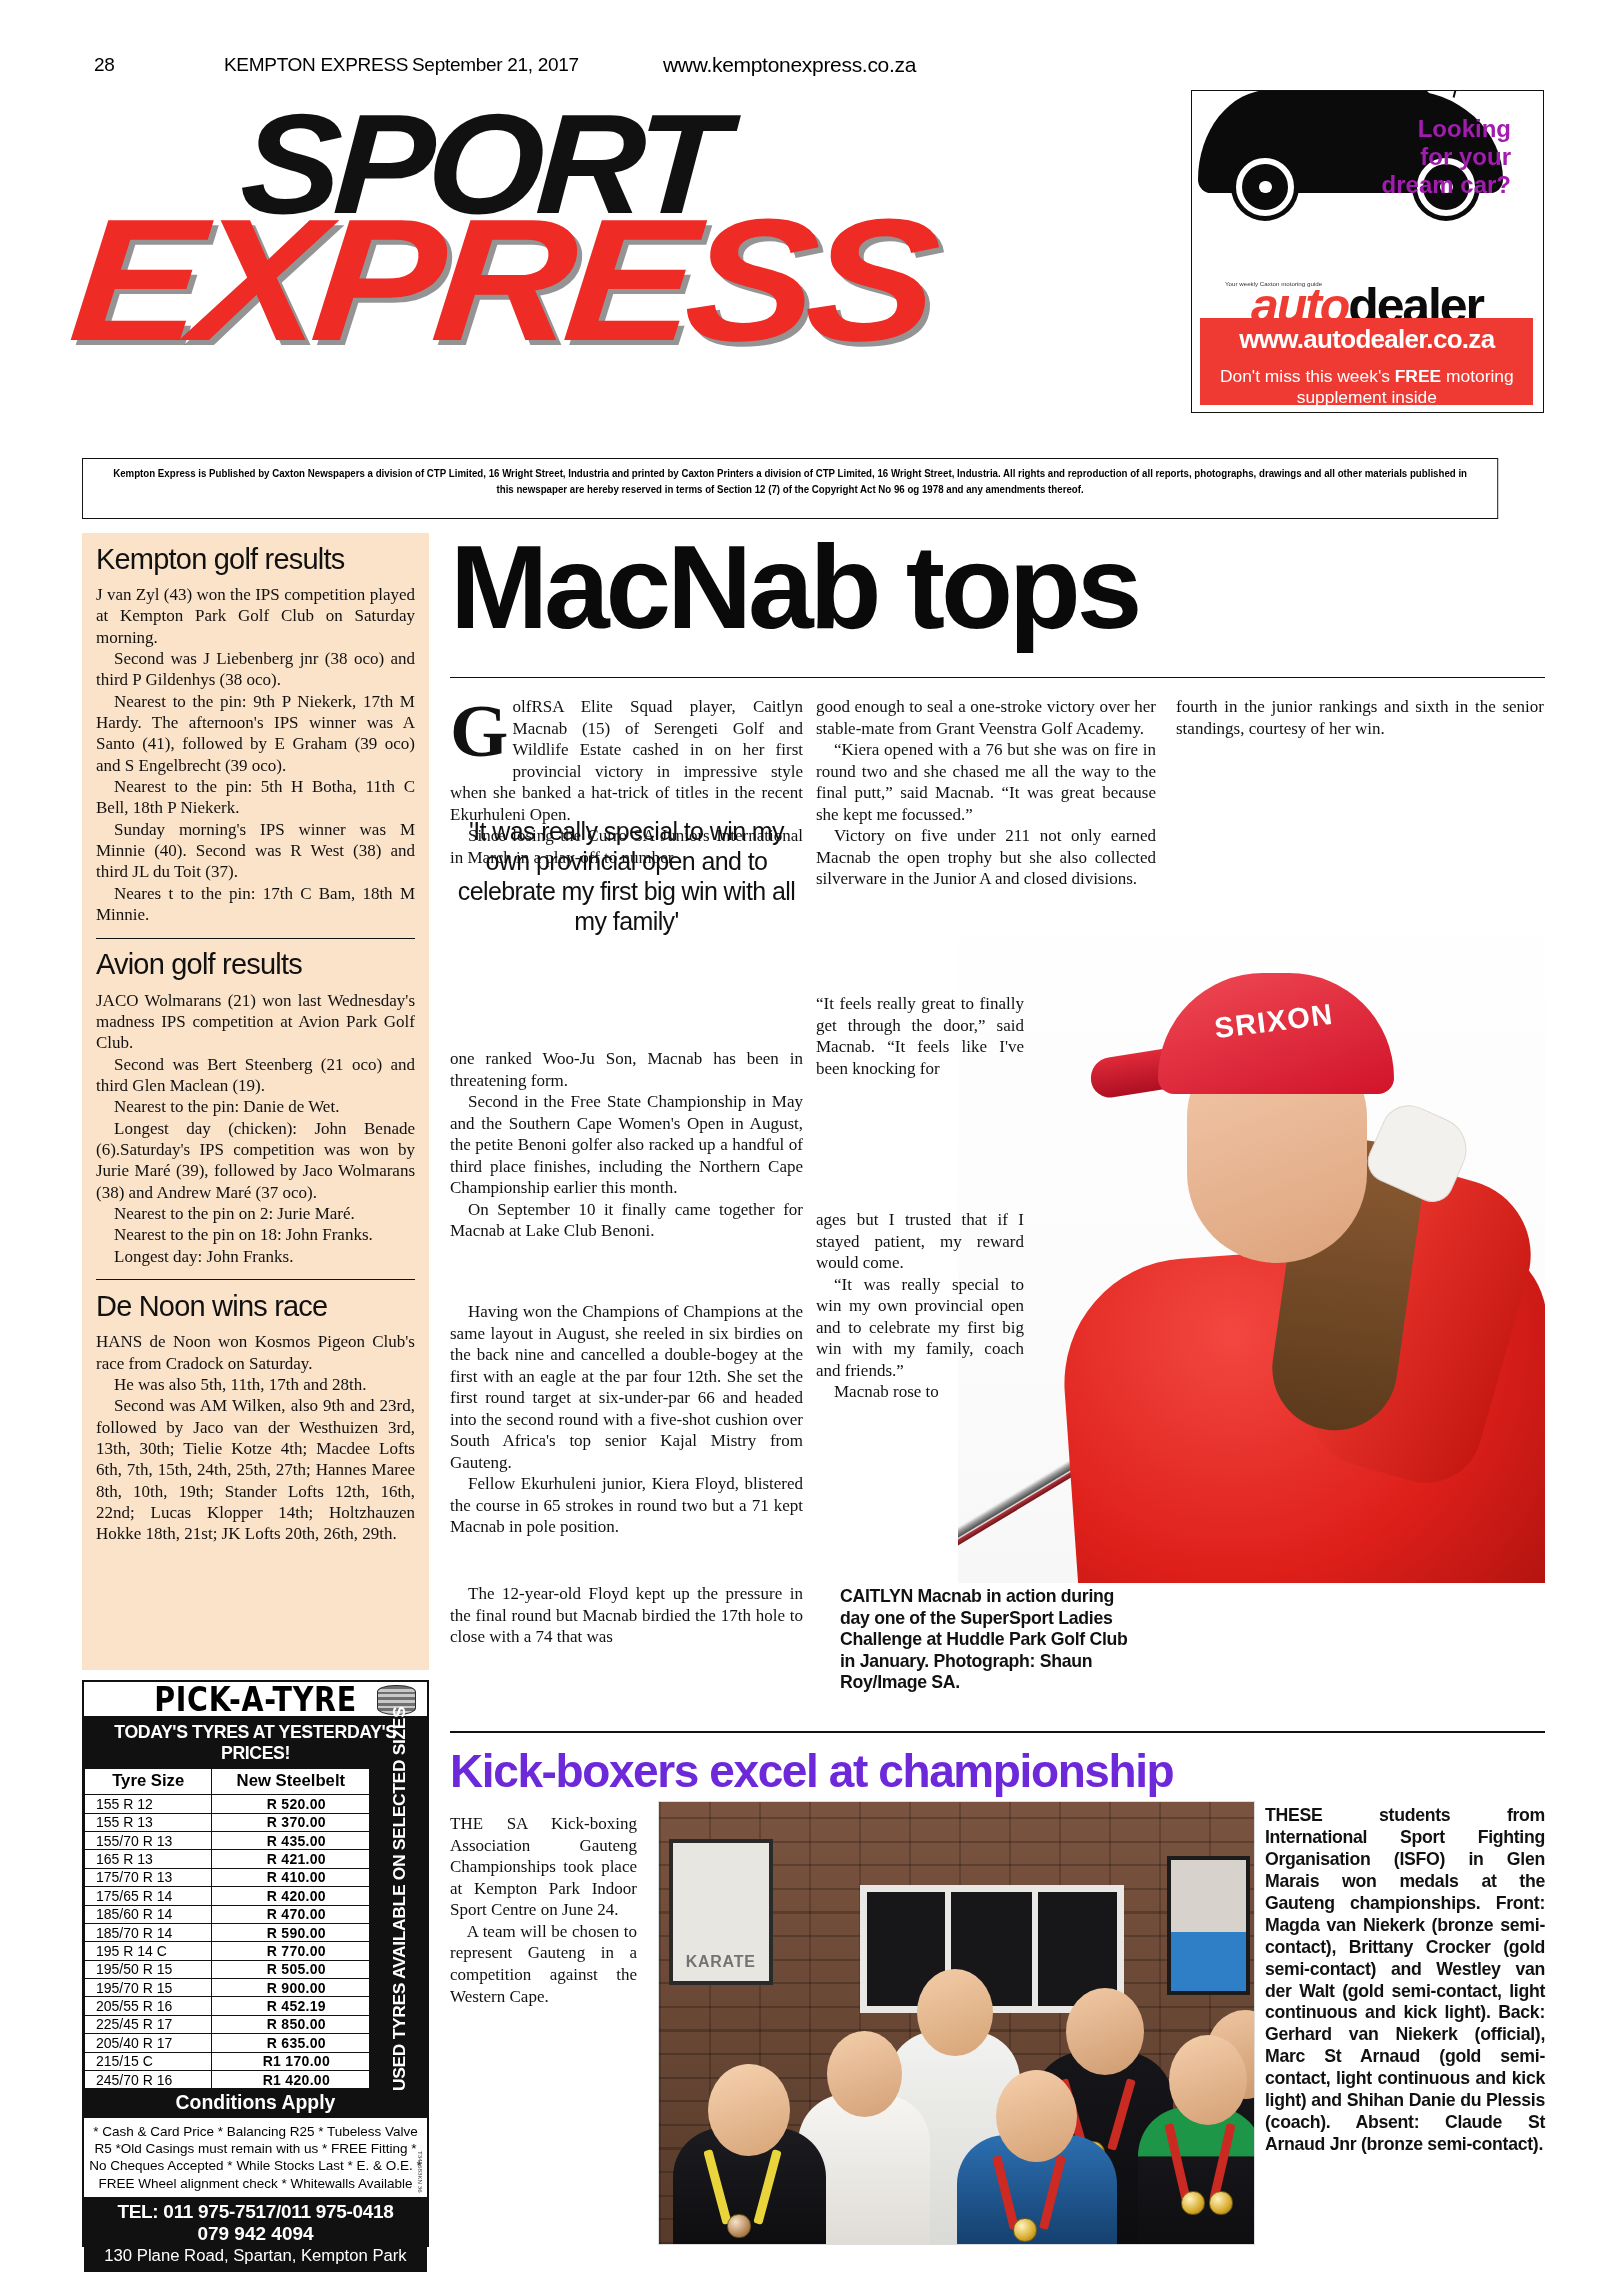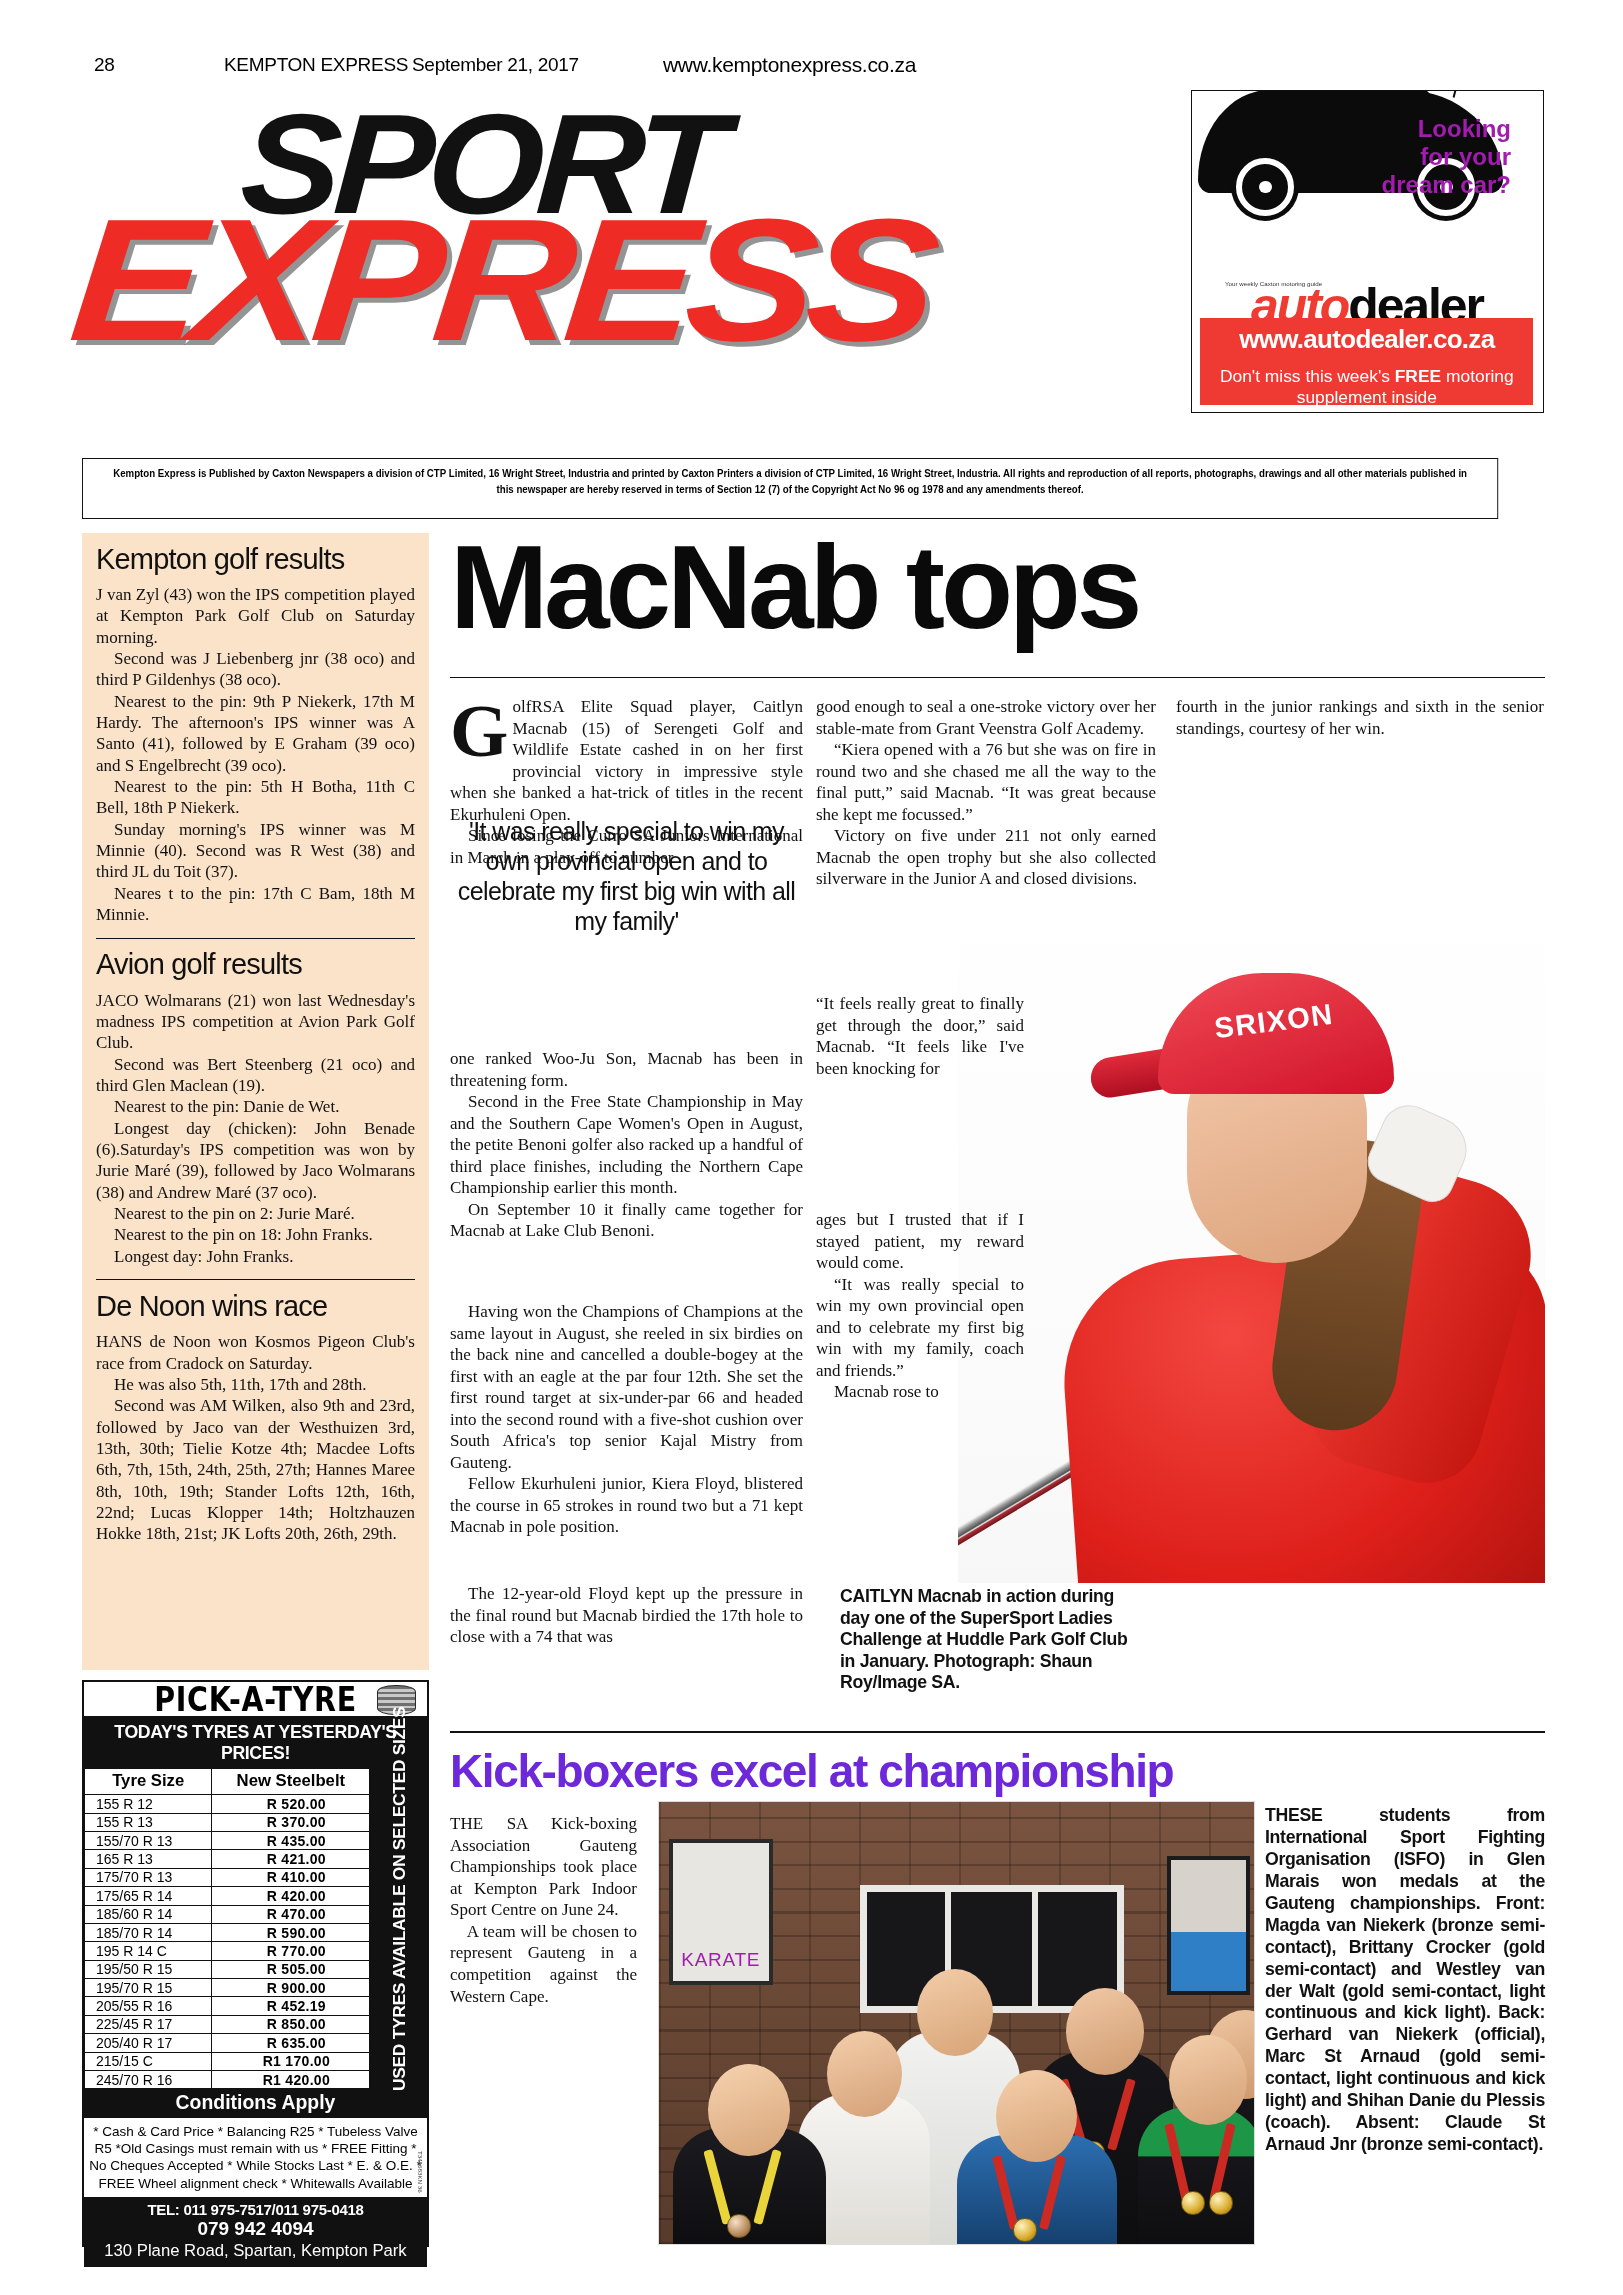--- a/index.html
+++ b/index.html
@@ -178,21 +178,21 @@
     text-align: center; font-size: 13.5px; line-height: 1.28; padding: 4.9px 4.2px 4.9px;
     position: relative;
   }
   .cond-code {
     position: absolute; right: 2.8px; bottom: 4.2px; font-size: 6.2px; color: #444;
     writing-mode: vertical-rl;
   }
   .tyre-foot {
     background: #111; color: #fff; text-align: center; padding: 4.2px 0 5.6px;
   }
-  .tyre-foot .tel { font-weight: 700; font-size: 15px; letter-spacing: -0.3px; }
+  .tyre-foot .tel { font-weight: 700; font-size: 19px; letter-spacing: -0.3px; }
   .tyre-foot .cell { font-weight: 700; font-size: 19px; }
   .tyre-foot .addr { font-size: 16.7px; margin-top: 1.4px; }
 
   
   .main-head {
     position: absolute; left: 450px; top: 528px; width: 1097px; height: 139px;
     font-family: "Liberation Sans", sans-serif;
     font-weight: 700; font-size: 118px; letter-spacing: -4.2px; color: #0a0a0a;
     line-height: 1;
   }
@@ -334,22 +334,22 @@
     content:""; position:absolute; top:0; bottom:0; width:5.6px; background:#e9e8e4;
   }
   .kb-window::before { left: 78px; }
   .kb-window::after  { left: 165px; }
   .kb-poster {
     position: absolute; left: 9.7px; top: 37px; width: 104px; height: 146px;
     background: #e8e6e1; border: 4.9px solid #2a2a2a;
   }
   .kb-poster .k {
     position: absolute; left: 0; right: 0; bottom: 9.7px; text-align: center;
-    color: #a21caf; font-family: "Liberation Sans", sans-serif;
-    font-weight: 400; font-size: 19px; letter-spacing: 0.7px;
+    color: #737373; font-family: "Liberation Sans", sans-serif;
+    font-weight: 700; font-size: 16px; letter-spacing: 0.7px;
   }
   .kb-poster2 {
     position: absolute; right: 4.2px; top: 54px; width: 83px; height: 139px;
     background: linear-gradient(180deg,#d7d3cc 0 55%, #2f7fc7 55% 100%);
     border: 4.2px solid #1b1b1b;
   }
   .p-head { position:absolute; border-radius:50%; }
   .p-body { position:absolute; border-radius: 49px 49px 9.7px 9.7px; }
   .medal {
     position: absolute; width: 23.6px; height: 23.6px; border-radius: 50%;

